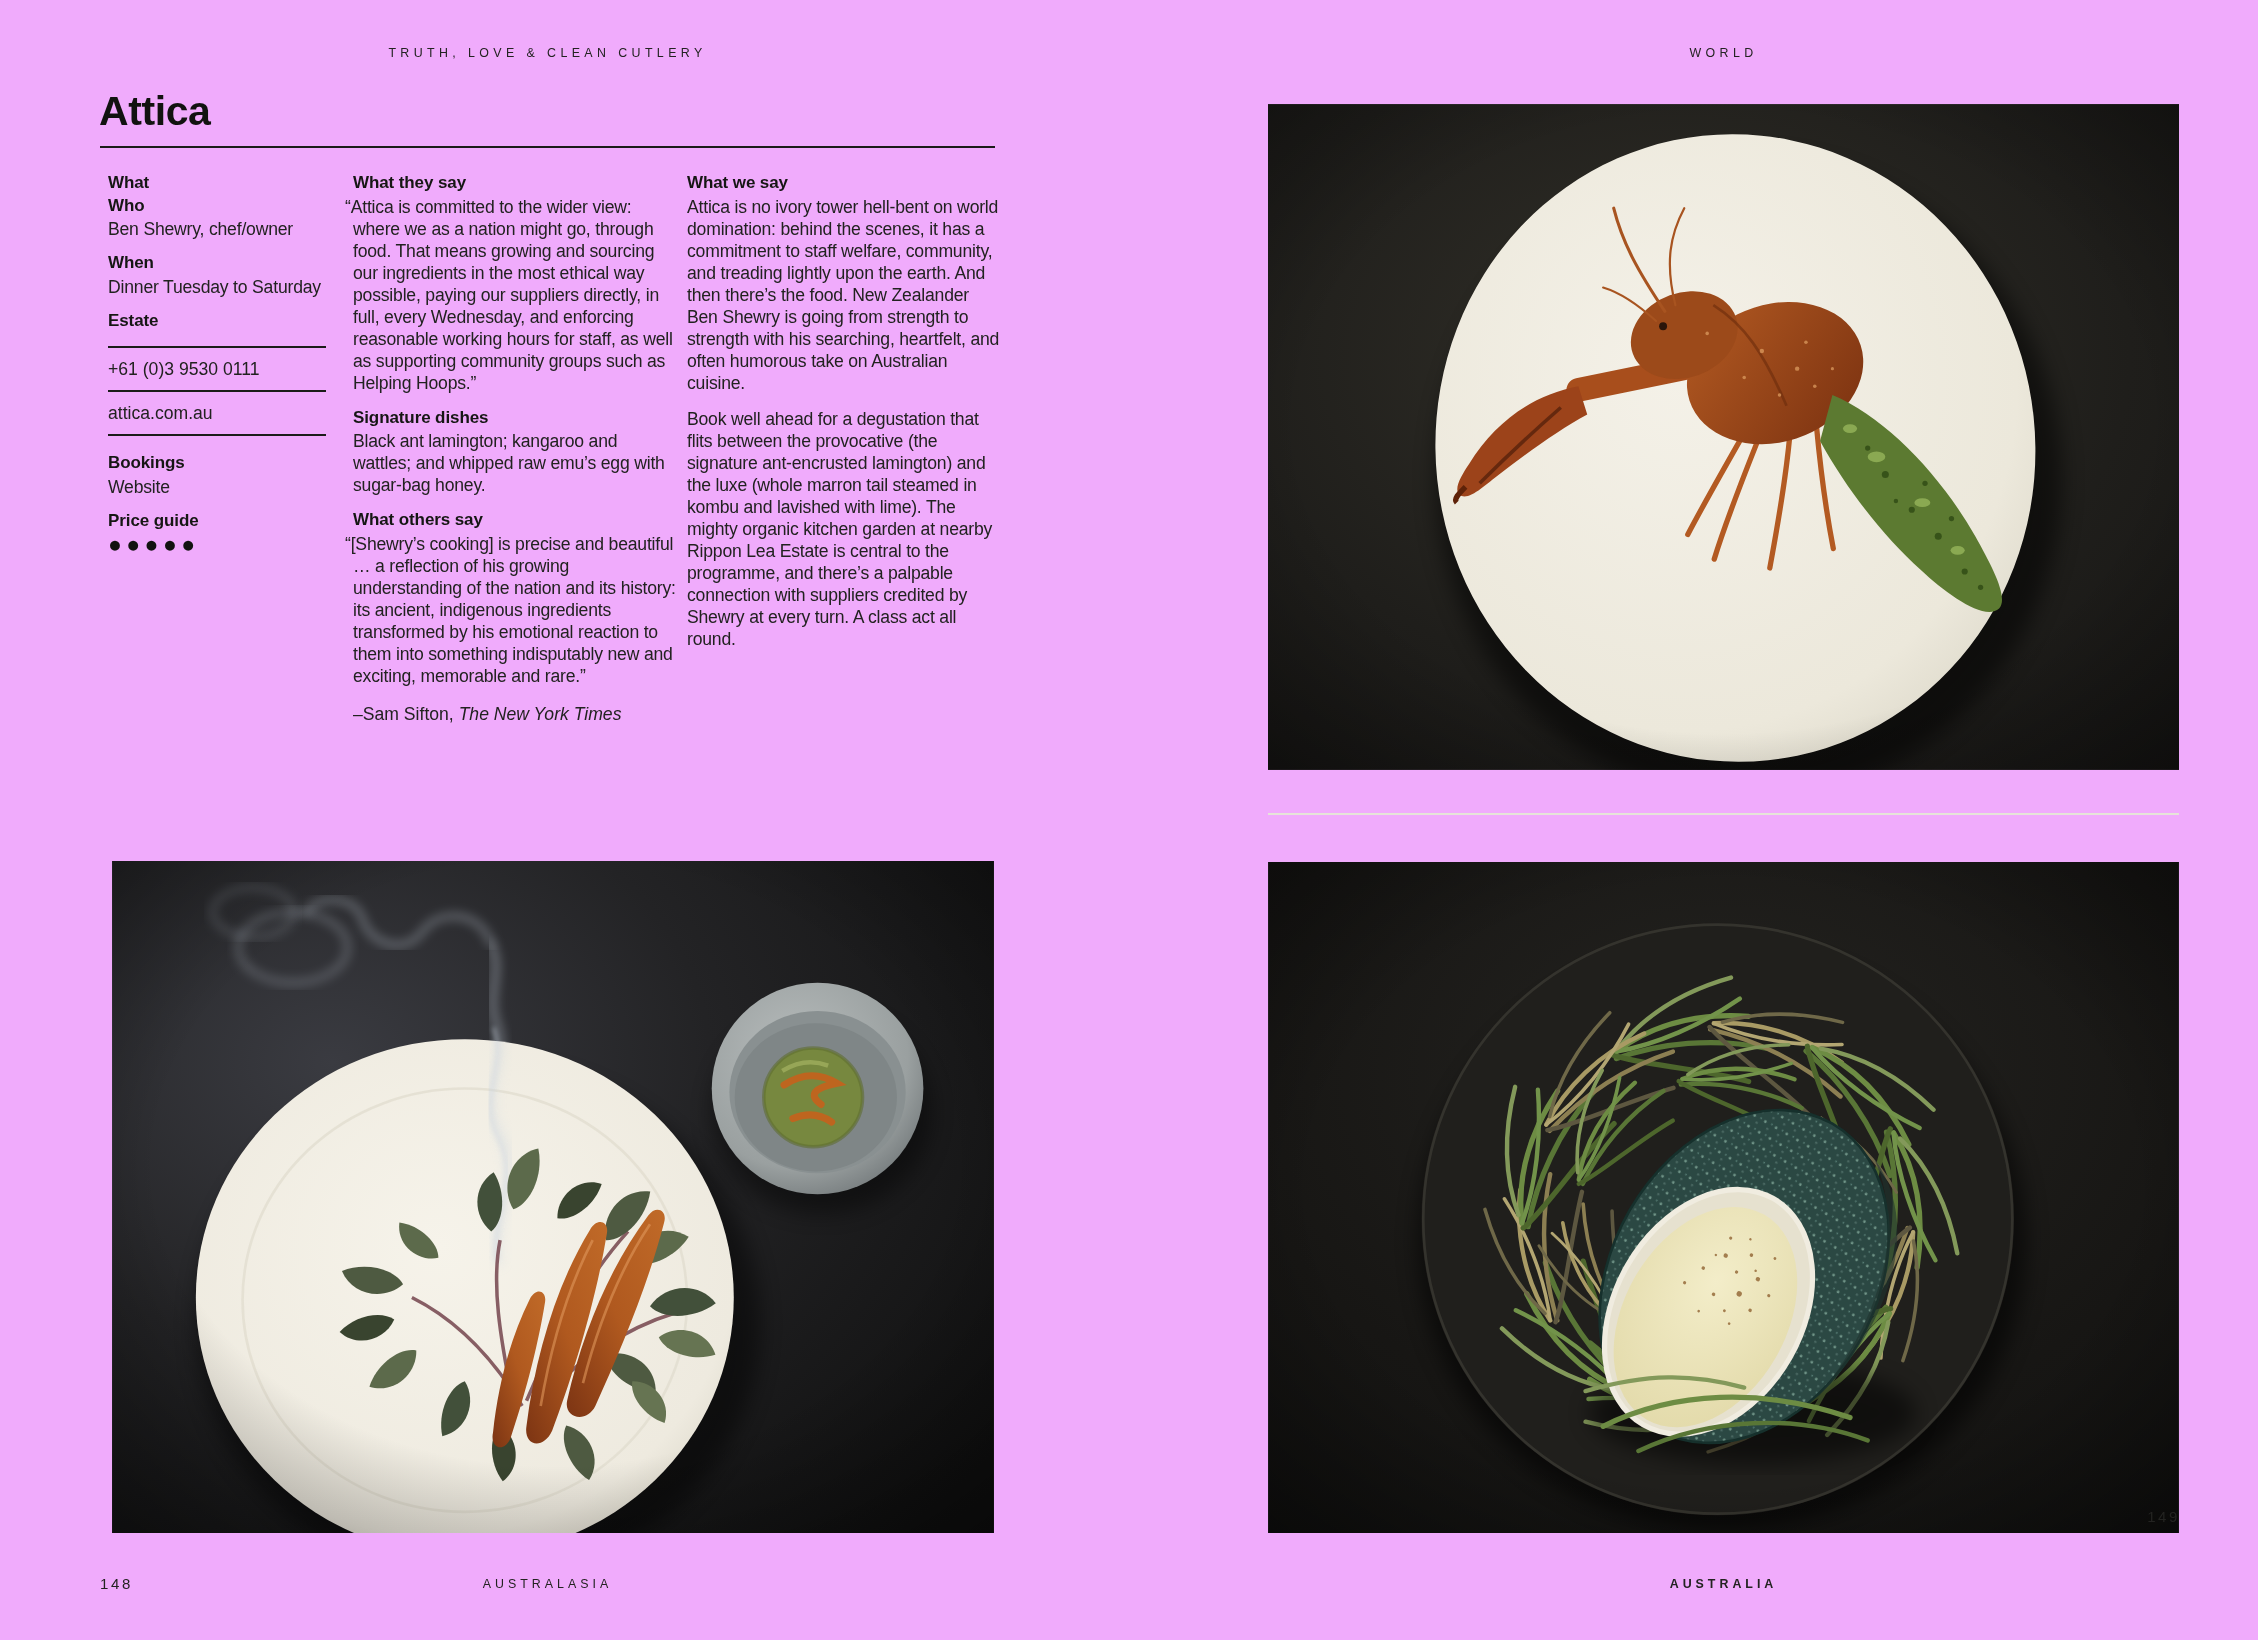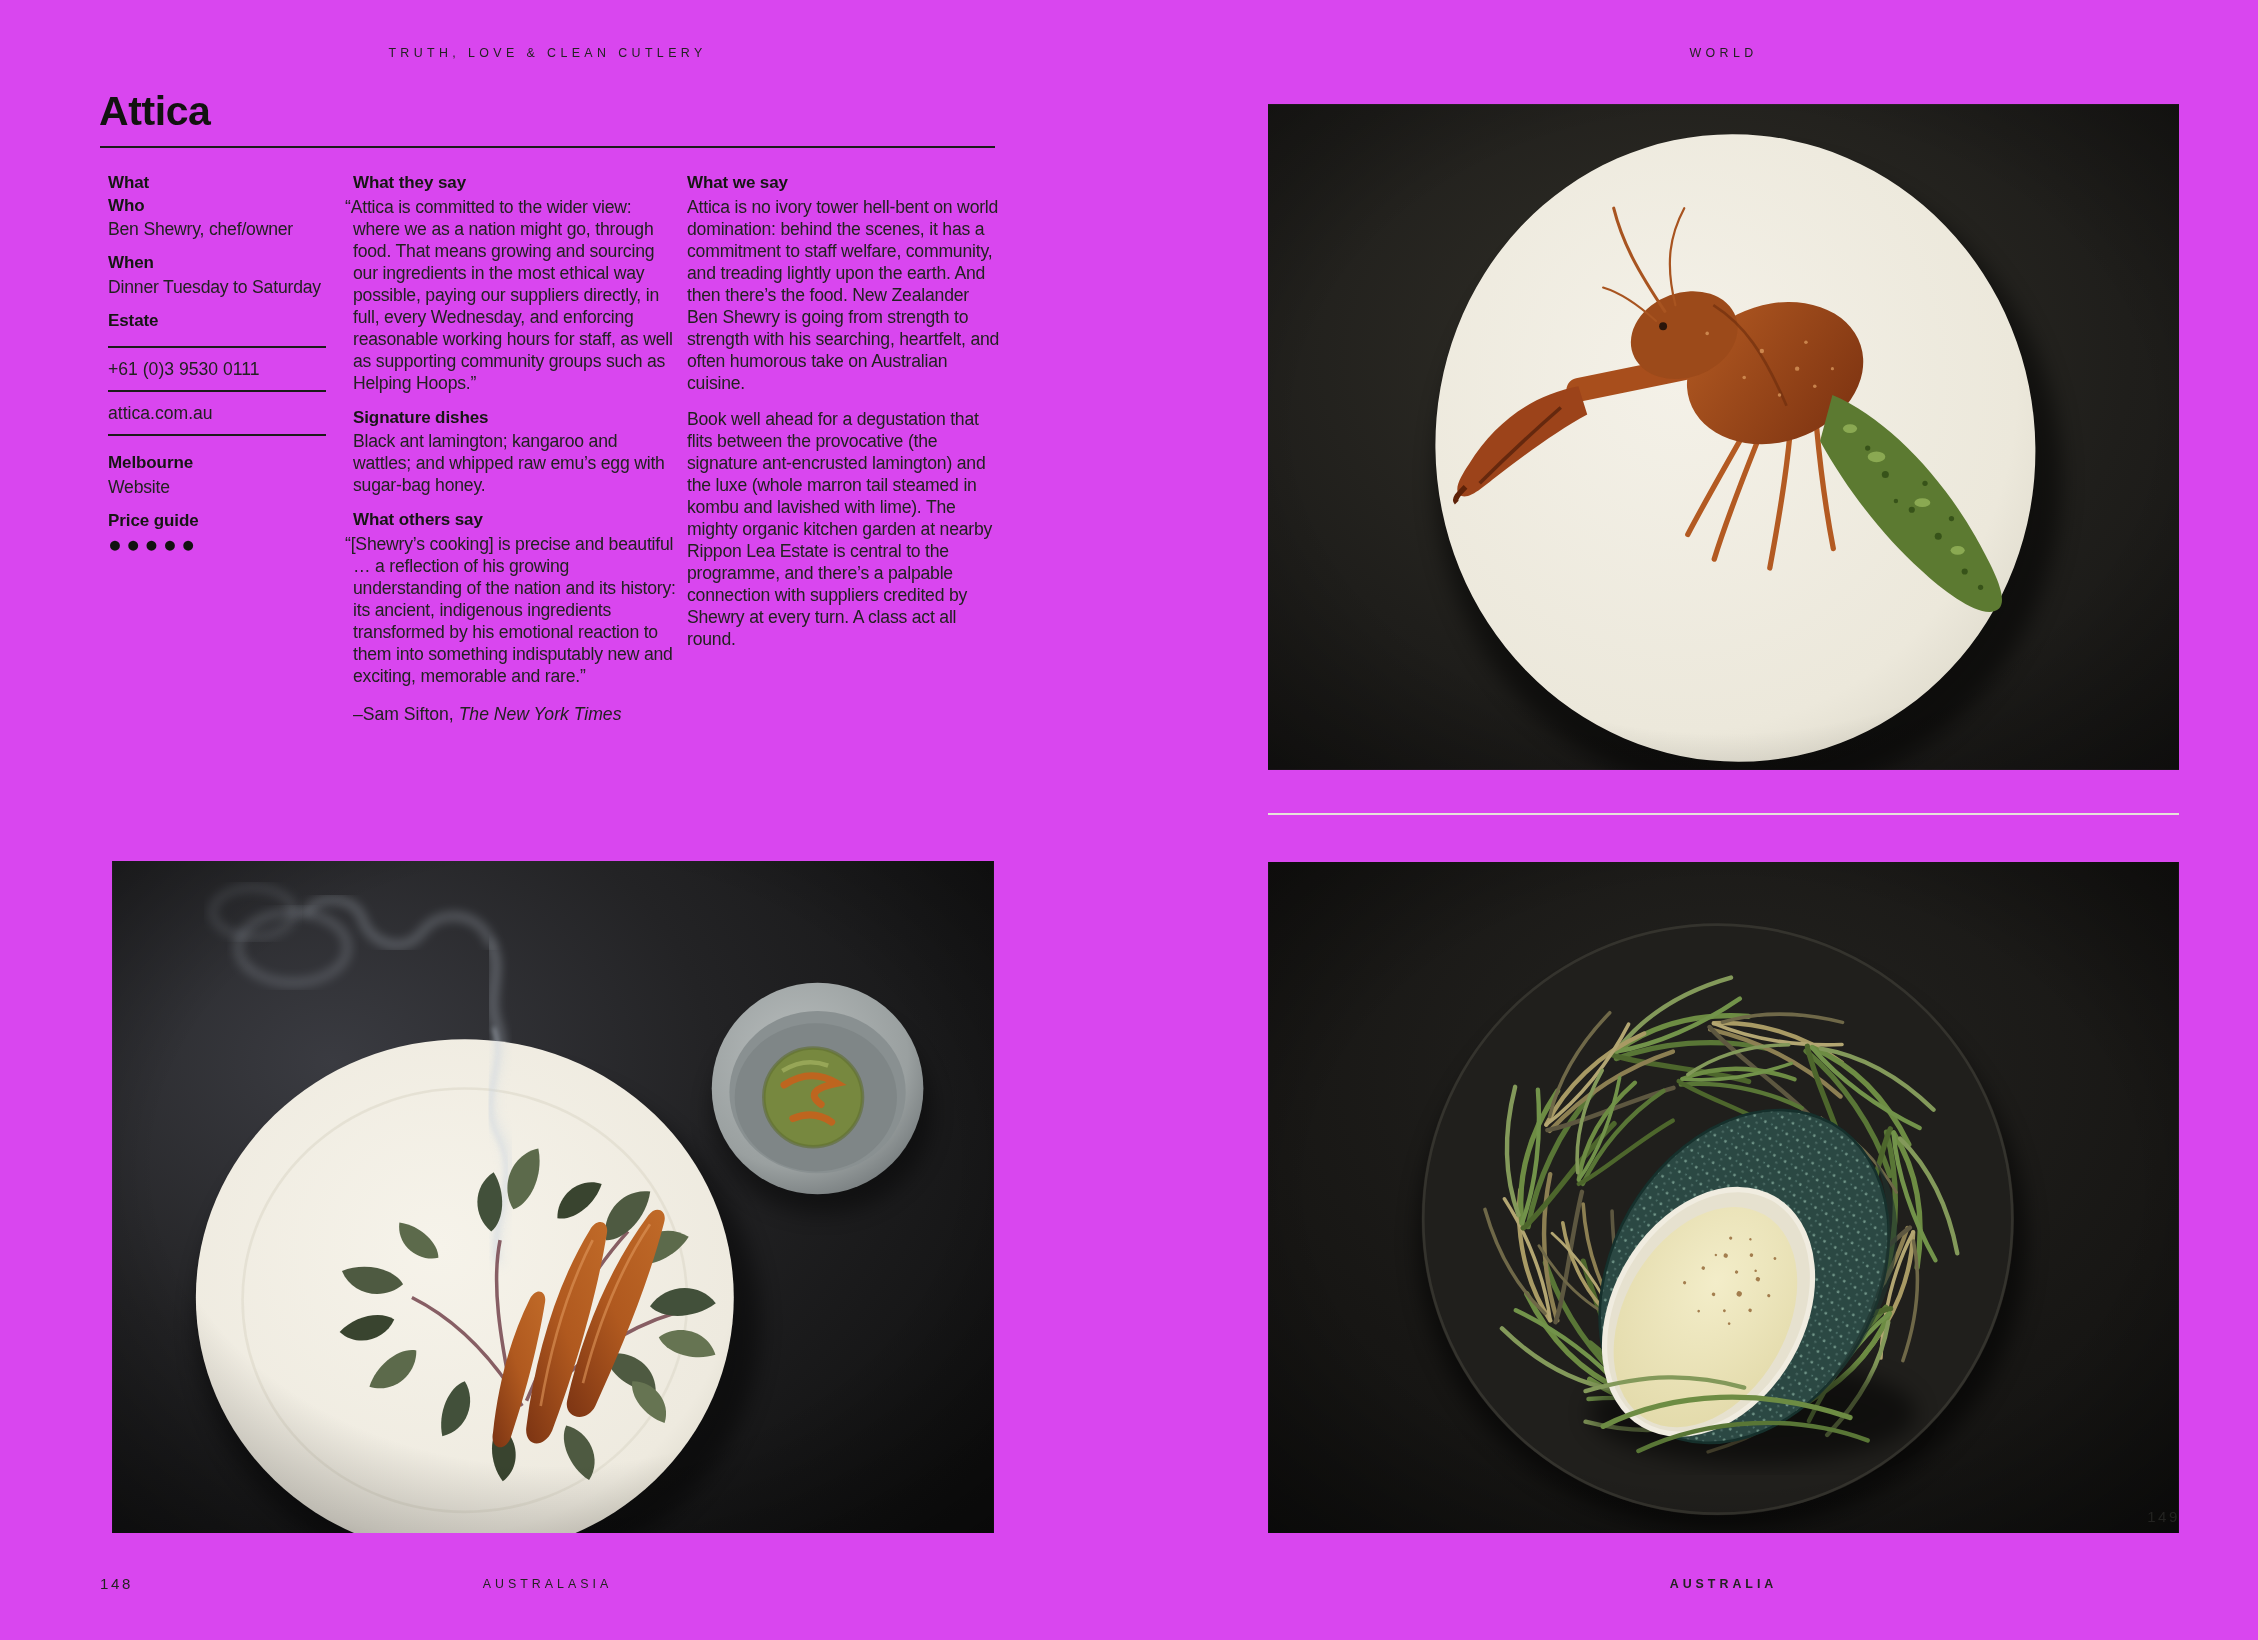--- a/index.html
+++ b/index.html
@@ -1,16 +1,16 @@
 <!DOCTYPE html>
 <html style="font-size:14px"><head>
 <meta charset="utf-8">
 <style>
   html,body{margin:0;padding:0;background:#f9f7ef;}
-  .spread{position:relative;width:2258px;height:1640px;background:#d946ef;overflow:hidden;
+  .spread{position:relative;width:2258px;height:1640px;background:#f0abfc;overflow:hidden;
           font-family:"Liberation Sans",sans-serif;color:#1f1f1d;}
   .abs{position:absolute;}
 
   
   .runhead{font-size:12.4px;letter-spacing:4.4px;color:#232321;text-align:center;}
   .pageno{font-size:15px;letter-spacing:2.6px;color:#232321;}
   .region{font-size:12.4px;letter-spacing:4px;color:#232321;text-align:center;}
 
   
   .title{font-size:41px;font-weight:700;letter-spacing:-0.4px;color:#121210;line-height:1;text-align:center;}
@@ -52,21 +52,21 @@
     <div class="label">When</div>
     <div class="value">Dinner Tuesday to Saturday</div>
     <div class="label">Estate</div>
 
     <div class="crule m1"></div>
     <div class="contact">+61 (0)3 9530 0111</div>
     <div class="crule m2"></div>
     <div class="contact">attica.com.au</div>
     <div class="crule m3"></div>
 
-    <div class="label">Melbourne</div>
+    <div class="label">Bookings</div>
     <div class="value">Website</div>
     <div class="label">Price guide</div>
     <div class="dots">●●●●●</div>
   </div>
 
   <div class="col" style="left:353px;width:325px;">
     <div class="label">What they say</div>
     <div class="para quote">“Attica is committed to the wider view: where we as a nation might go, through food. That means growing and sourcing our ingredients in the most ethical way possible, paying our suppliers directly, in full, every Wednesday, and enforcing reasonable working hours for staff, as well as supporting community groups such as Helping Hoops.”</div>
     <div class="label">Signature dishes</div>
     <div class="para">Black ant lamington; kangaroo and wattles; and whipped raw emu’s egg with sugar-bag honey.</div>

